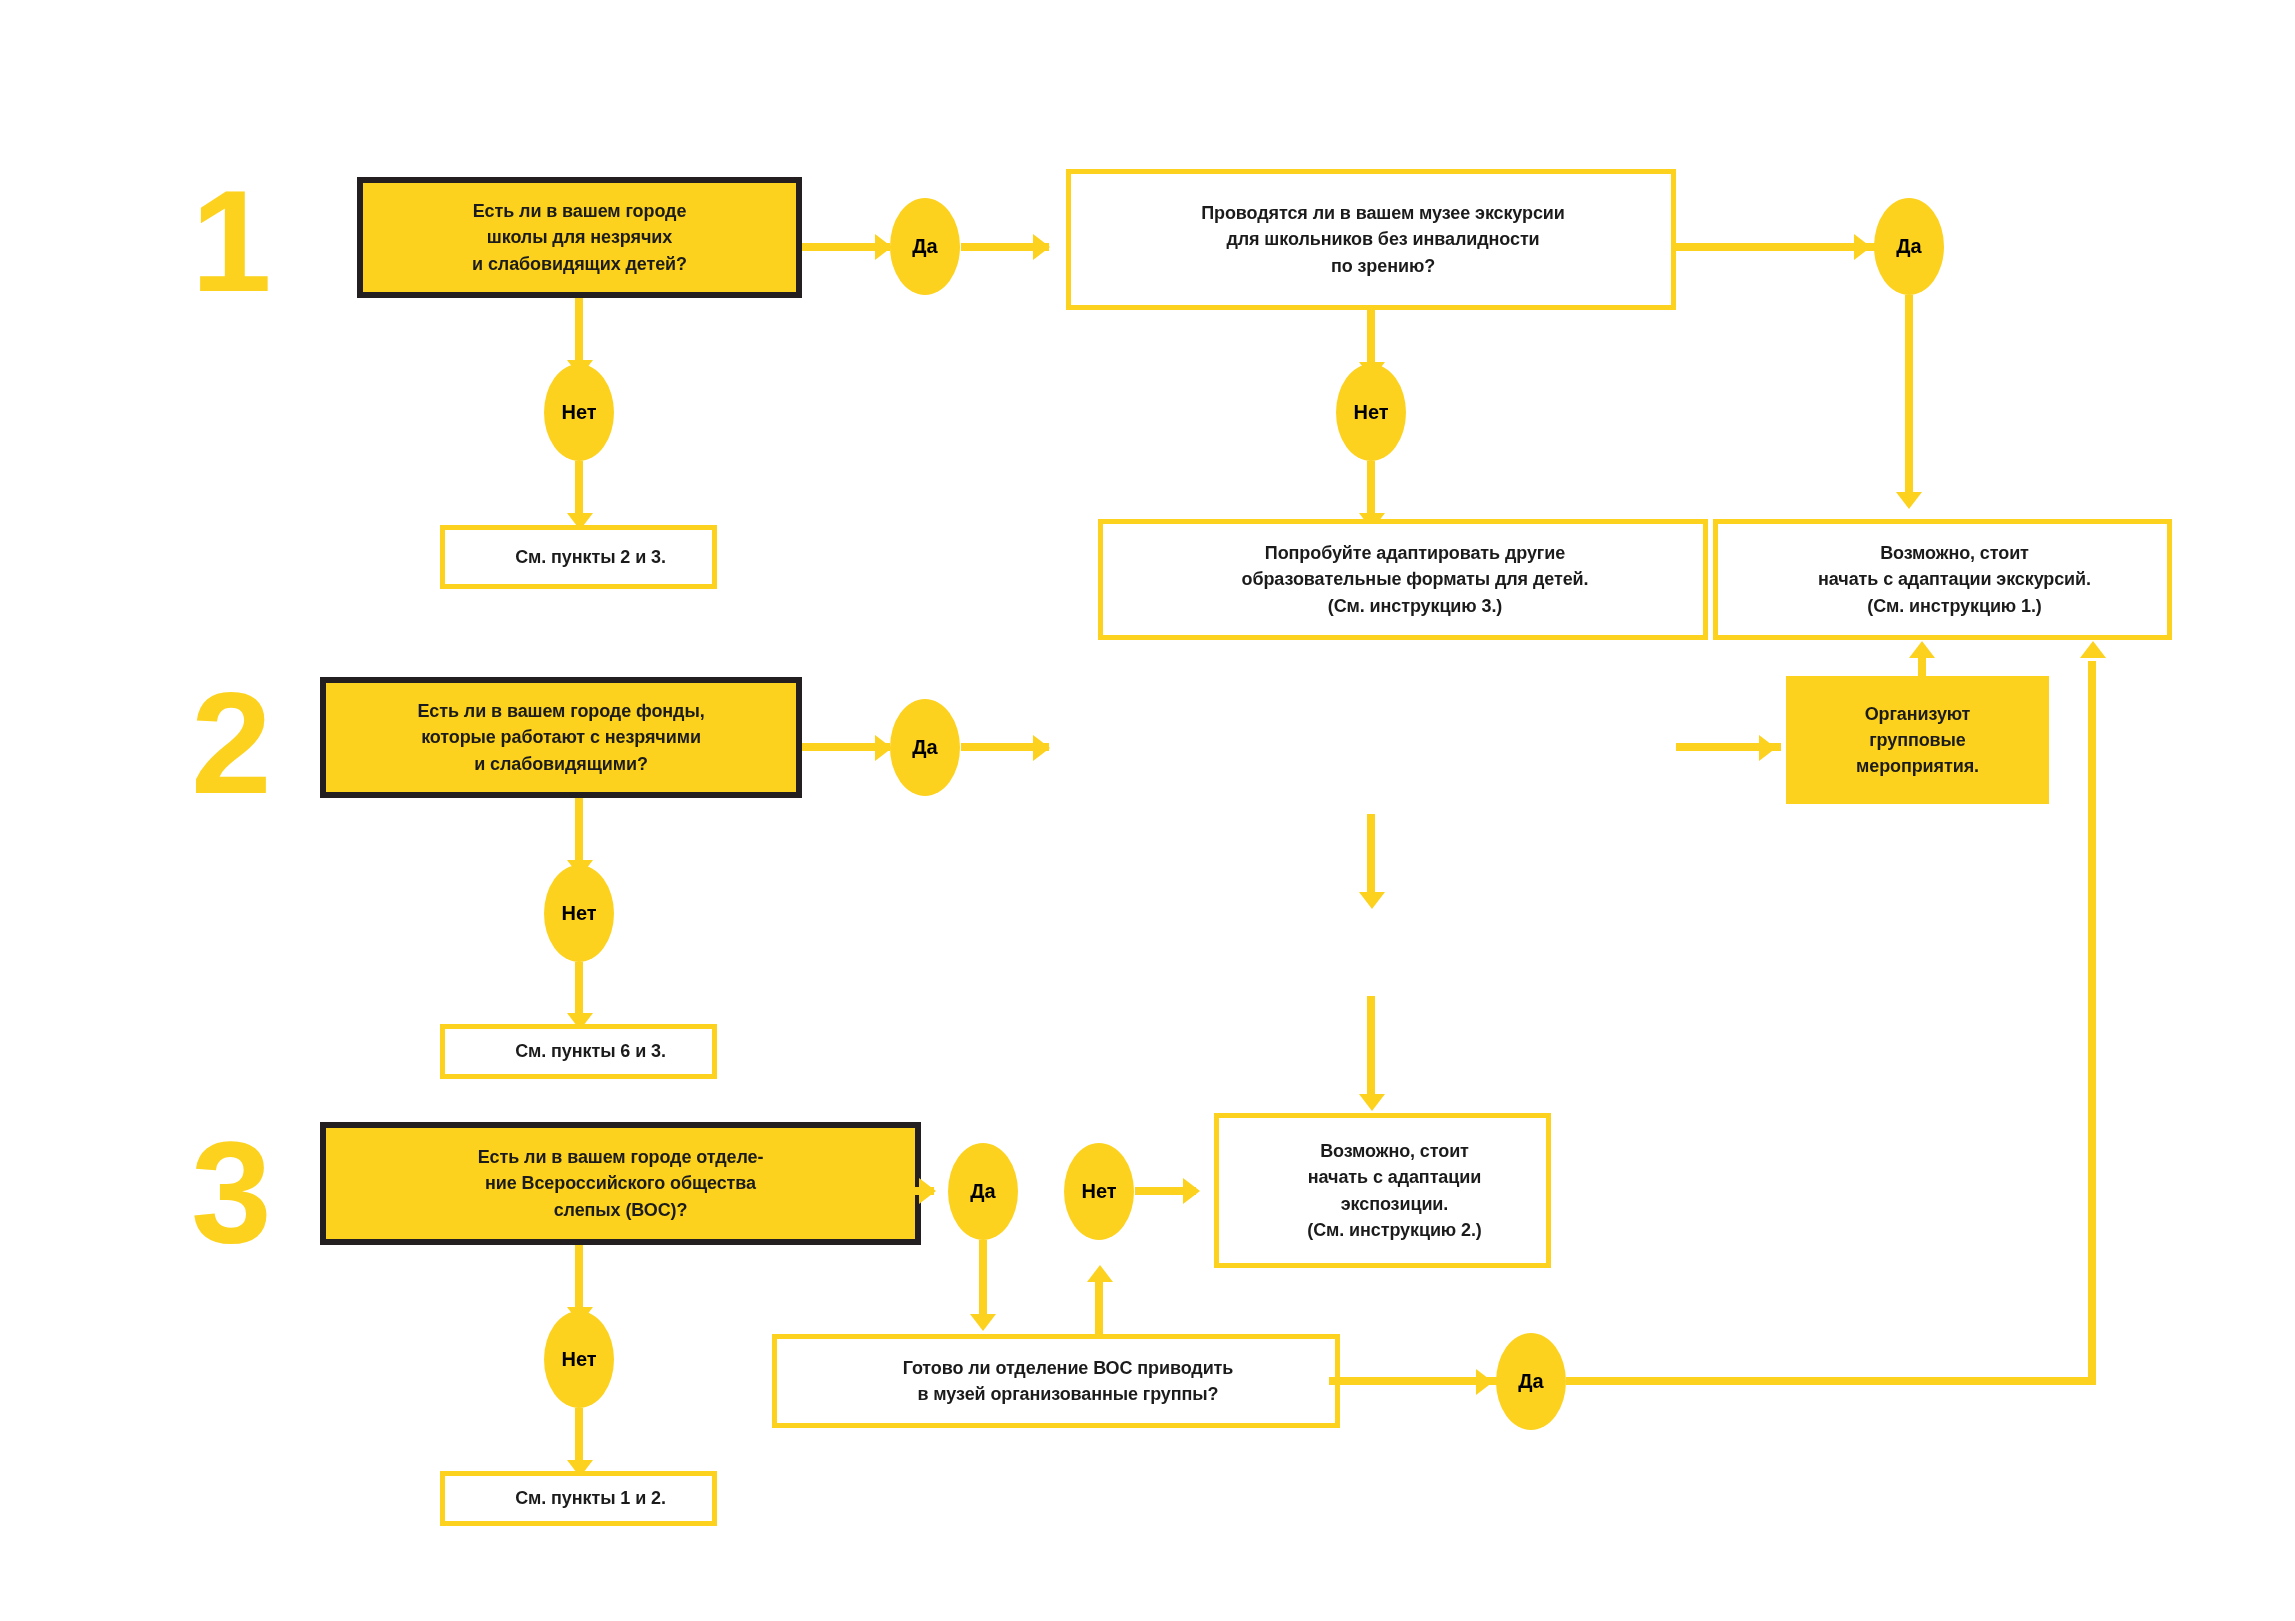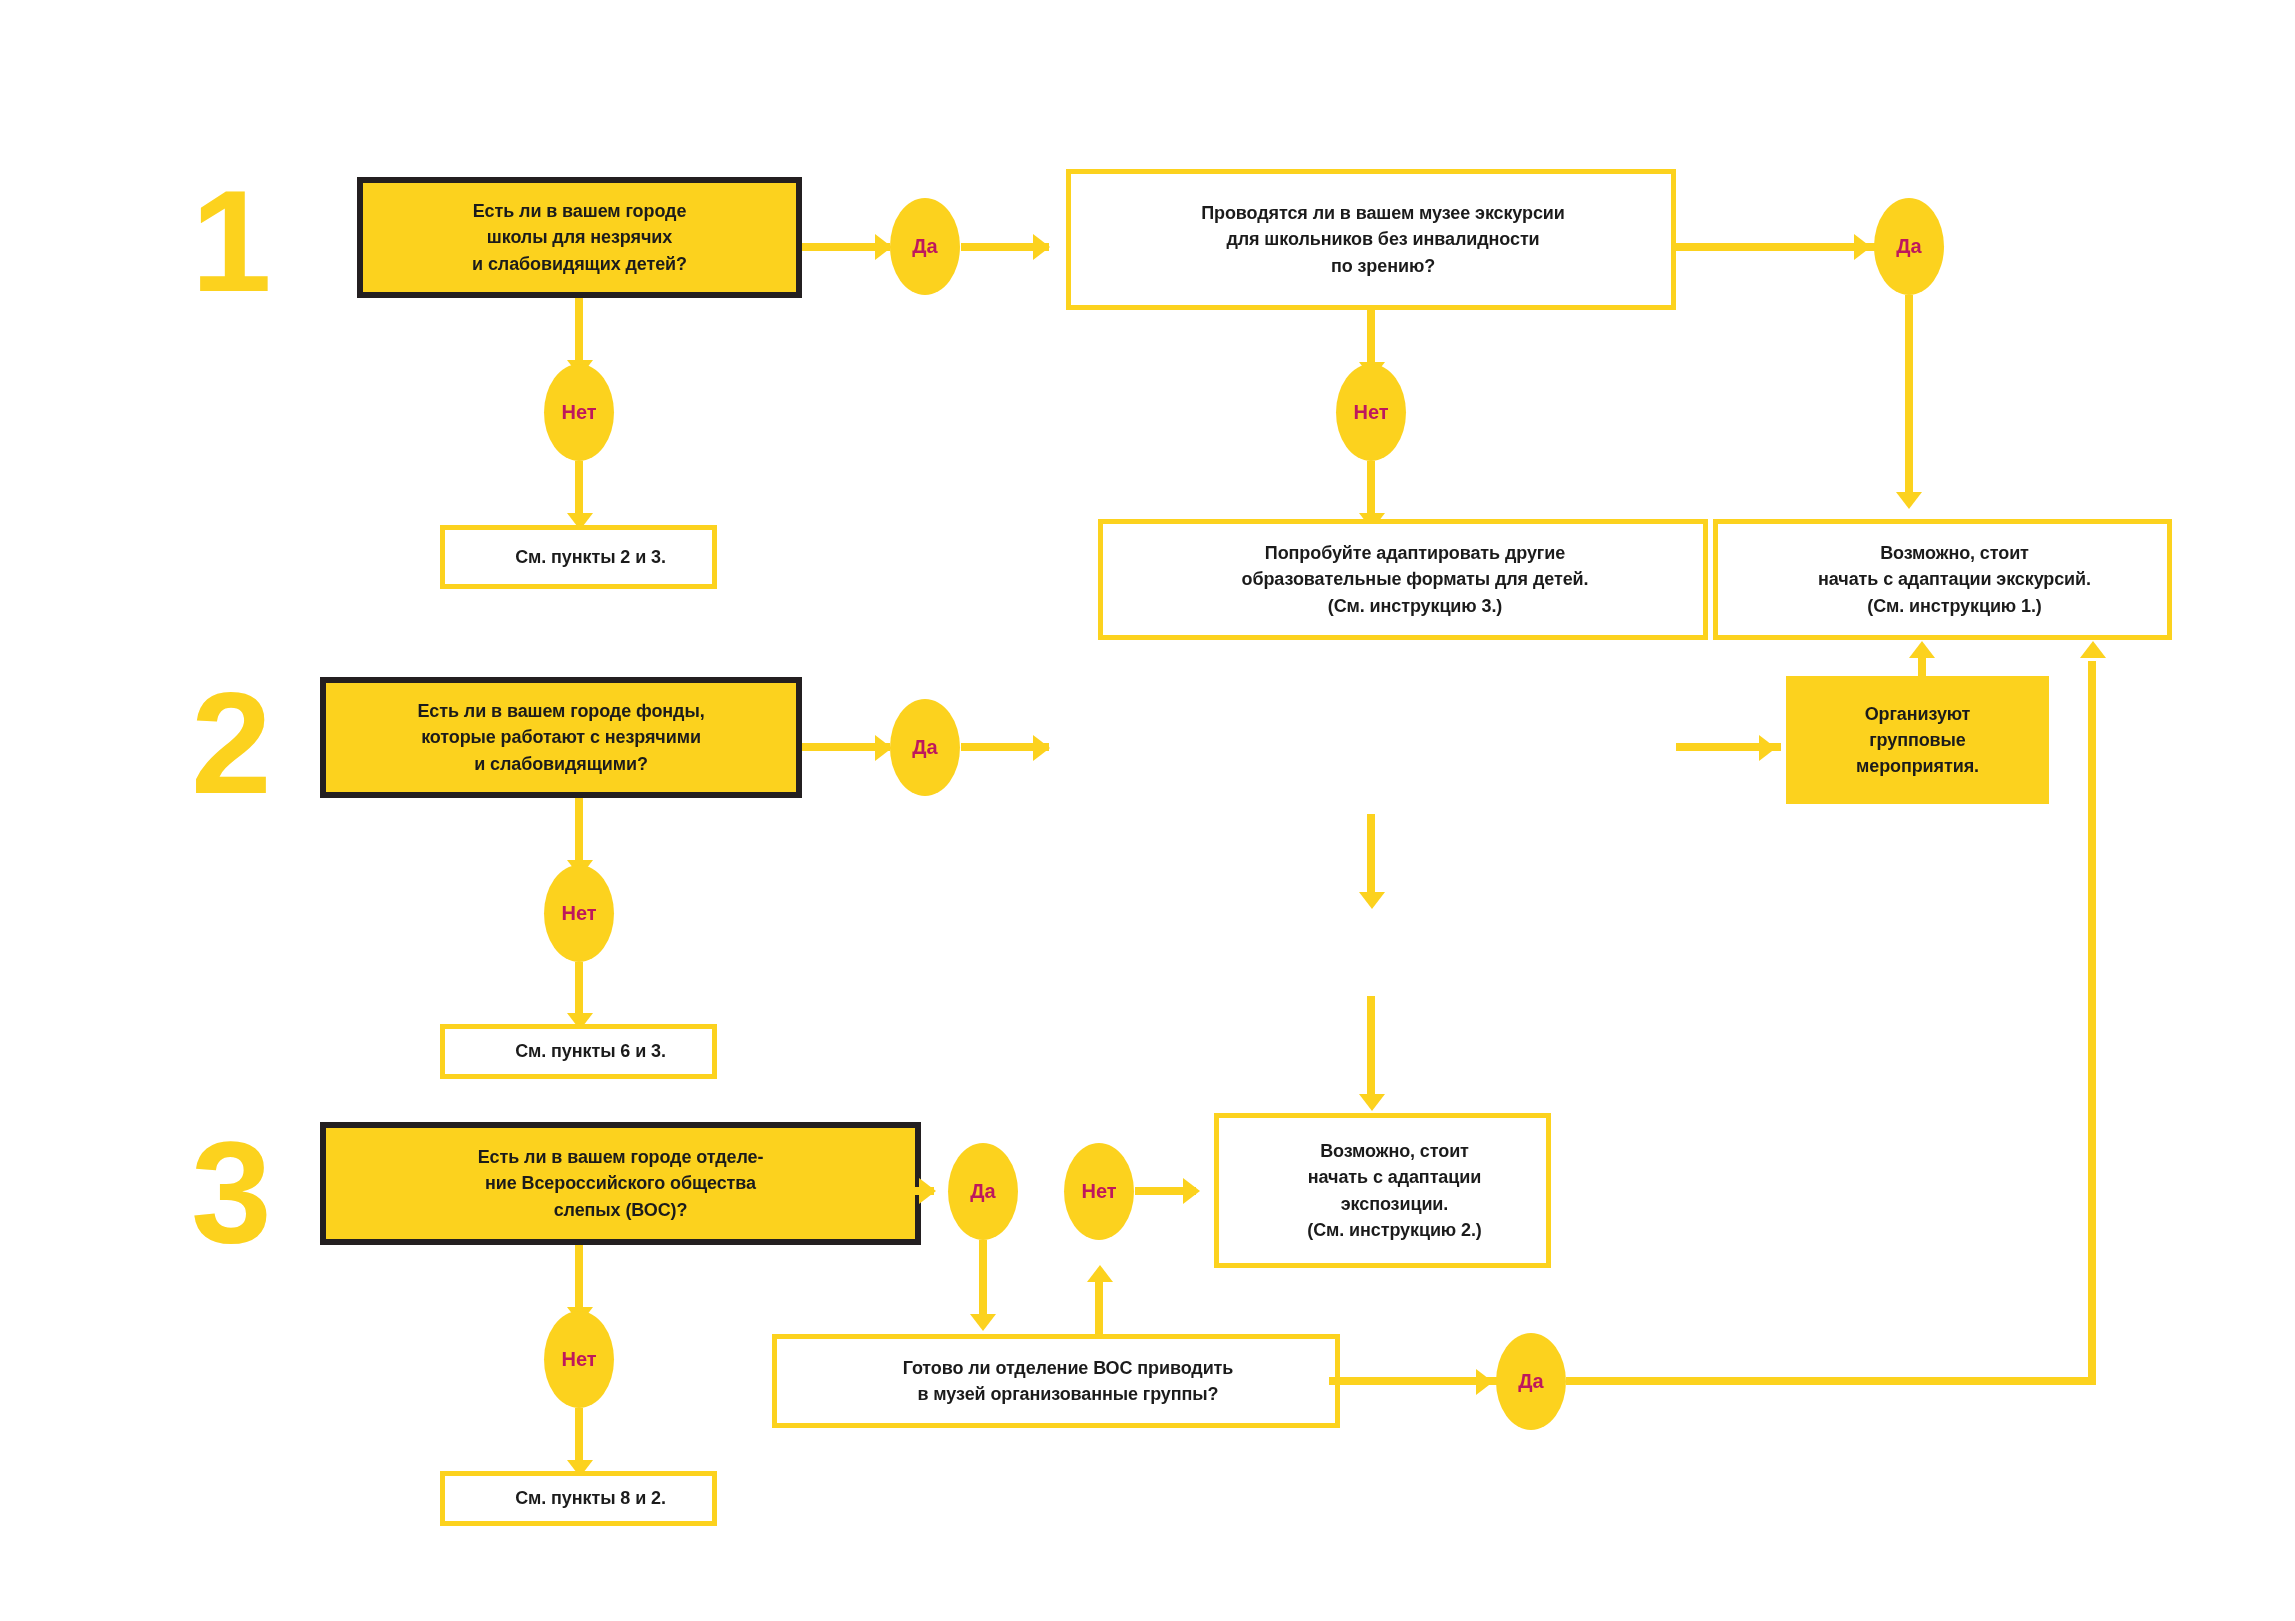--- a/index.html
+++ b/index.html
@@ -59,21 +59,21 @@
   .pill{
     position:absolute;
     box-sizing:border-box;
     background:#FCD21E;
     border-radius:50%;
     display:flex;
     align-items:center;
     justify-content:center;
     font-weight:700;
     font-size:20px;
-    color:#be185d;
+    color:#000000;
     letter-spacing:0px;
   }
   
   .seg{
     position:absolute;
     background:#FCD21E;
   }
   .arrow{
     position:absolute;
     width:0;height:0;
@@ -233,16 +233,16 @@
   <div class="arrow up" style="left:2080px;top:641px;"></div>
 
   <div class="seg" style="left:575px;top:1245px;width:8px;height:67px;"></div>
   <div class="arrow down" style="left:567px;top:1307px;"></div>
 
   <div class="pill" style="left:544px;top:1311px;width:70px;height:97px;">Нет</div>
 
   <div class="seg" style="left:575px;top:1408px;width:8px;height:57px;"></div>
   <div class="arrow down" style="left:567px;top:1460px;"></div>
 
-  <div class="node outline" style="left:440px;top:1471px;width:277px;height:55px;">См. пункты 8 и 2.</div>
+  <div class="node outline" style="left:440px;top:1471px;width:277px;height:55px;">См. пункты 1 и 2.</div>
 
 </div>
 
 
 </body></html>

